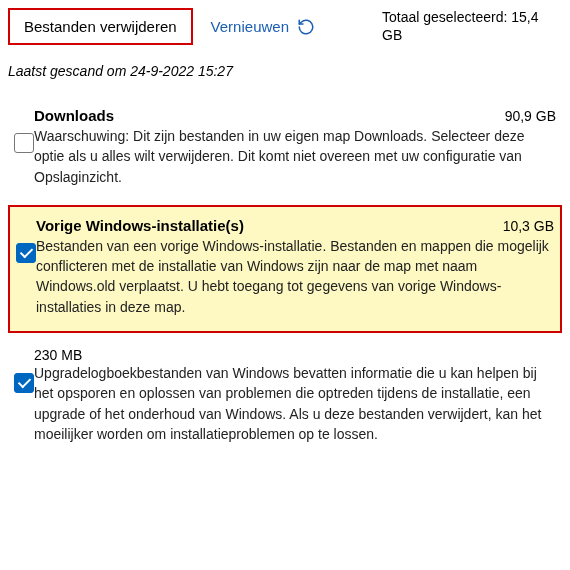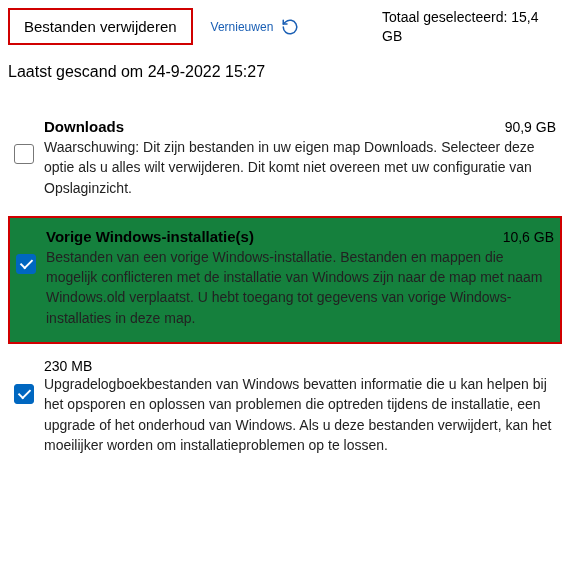--- a/index.html
+++ b/index.html
@@ -6,65 +6,65 @@
     body {
       font-family: "Segoe UI", -apple-system, sans-serif;
       font-size: 14px;
       color: #000;
       background: #fff;
       width: 570px;
       padding: 8px;
     }
     .top-bar {
       display: flex;
-      align-items: center;
       gap: 14px;
       margin-bottom: 18px;
     }
     .delete-btn {
       border: 2px solid #d00000;
       background: #fff;
       padding: 8px 14px;
       font-size: 15px;
       font-family: inherit;
       cursor: pointer;
     }
     .refresh-btn {
       background: none;
       border: none;
       color: #1a5fb4;
-      font-size: 12px;
+      font-size: 15px;
       font-family: inherit;
       cursor: pointer;
       display: inline-flex;
       align-items: center;
       gap: 8px;
       padding: 6px 4px;
     }
     .refresh-btn svg { stroke: #1a5fb4; }
     .total-selected {
       font-size: 14px;
       line-height: 1.3;
       margin-left: auto;
       padding-right: 8px;
       max-width: 180px;
     }
     .last-scanned {
-      font-size: 16px;
-      margin-bottom: 27px;
+      font-size: 14px;
+      margin-bottom: 18px;
+      font-style: italic;
     }
     .item {
       display: flex;
       align-items: flex-start;
       padding: 10px 6px 14px 6px;
-      gap: 10px;
+      gap: 0;
     }
     .item.highlighted {
       border: 2px solid #d00000;
-      background: #15803d;
+      background: #fef9c3;
       margin: 4px 0;
     }
     .checkbox {
       width: 20px;
       height: 20px;
       border: 1.5px solid #777;
       border-radius: 3px;
       margin-top: 26px;
       flex-shrink: 0;
       display: inline-flex;
@@ -136,21 +136,21 @@
     </div>
     <div class="item-desc">Waarschuwing: Dit zijn bestanden in uw eigen map Downloads. Selecteer deze optie als u alles wilt verwijderen. Dit komt niet overeen met uw configuratie van Opslaginzicht.</div>
   </div>
 </div>
 
 <div class="item highlighted">
   <span class="checkbox checked"></span>
   <div class="item-body">
     <div class="item-header">
       <div class="item-title">Vorige Windows-installatie(s)</div>
-      <div class="item-size">10,6 GB</div>
+      <div class="item-size">10,3 GB</div>
     </div>
     <div class="item-desc">Bestanden van een vorige Windows-installatie. Bestanden en mappen die mogelijk conflicteren met de installatie van Windows zijn naar de map met naam Windows.old verplaatst. U hebt toegang tot gegevens van vorige Windows-installaties in deze map.</div>
   </div>
 </div>
 
 <div class="item">
   <span class="checkbox checked"></span>
   <div class="item-body">
     <div class="item-header">
       <div class="item-size">230 MB</div>

